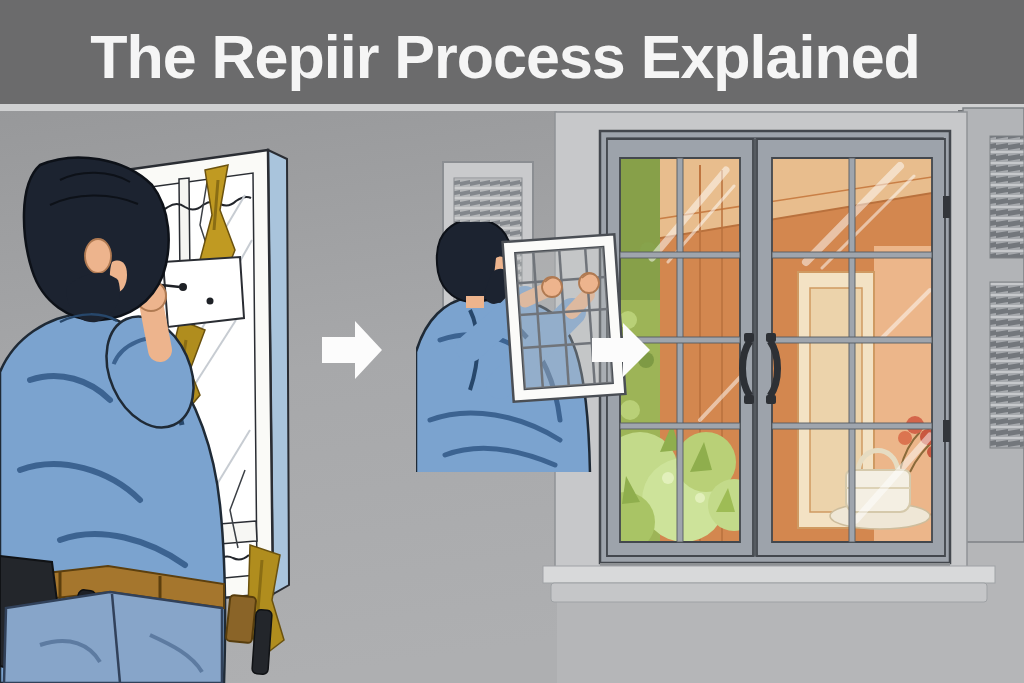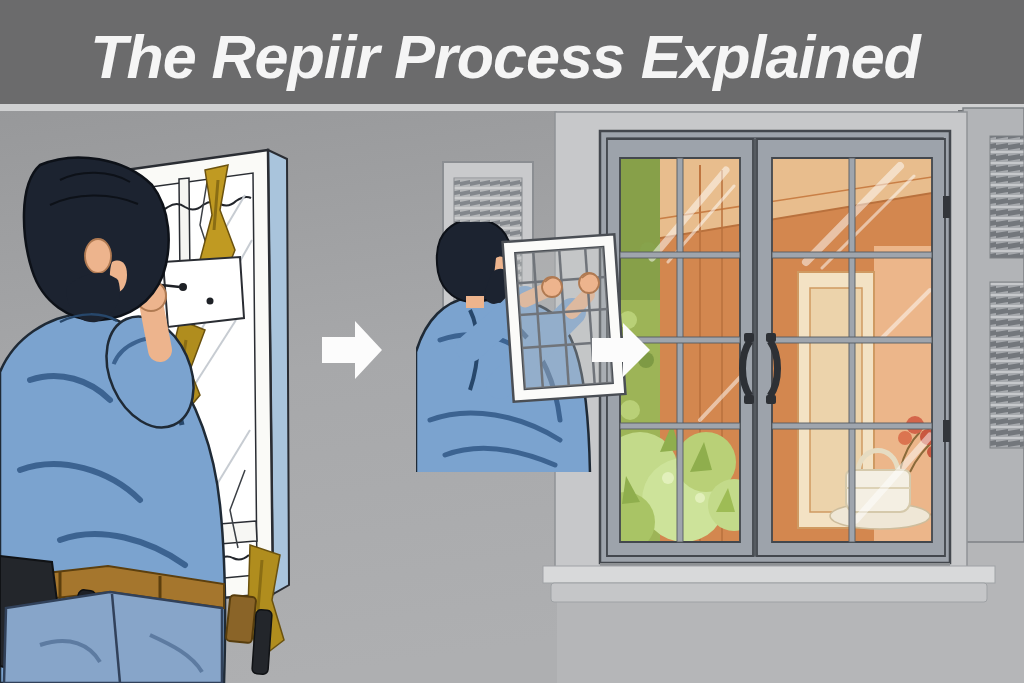--- a/index.html
+++ b/index.html
@@ -1,17 +1,17 @@
 <!DOCTYPE html>
 <html><head>
 <meta charset="utf-8">
 <style>
   html,body{margin:0;padding:0;background:#808080;}
   .canvas{position:relative;width:1024px;height:683px;overflow:hidden;
-          font-family:"Liberation Sans", sans-serif;font-style:italic;}
+          font-family:"Liberation Sans", sans-serif;}
   .canvas svg{display:block;width:1024px;height:683px;}
   .banner-title{font-family:"Liberation Sans","DejaVu Sans",sans-serif;
                 font-weight:bold;letter-spacing:-1px;}
 </style>
 </head>
 <body>
 
 <div class="canvas">
 <svg viewBox="0 0 1024 683">
   <defs>

